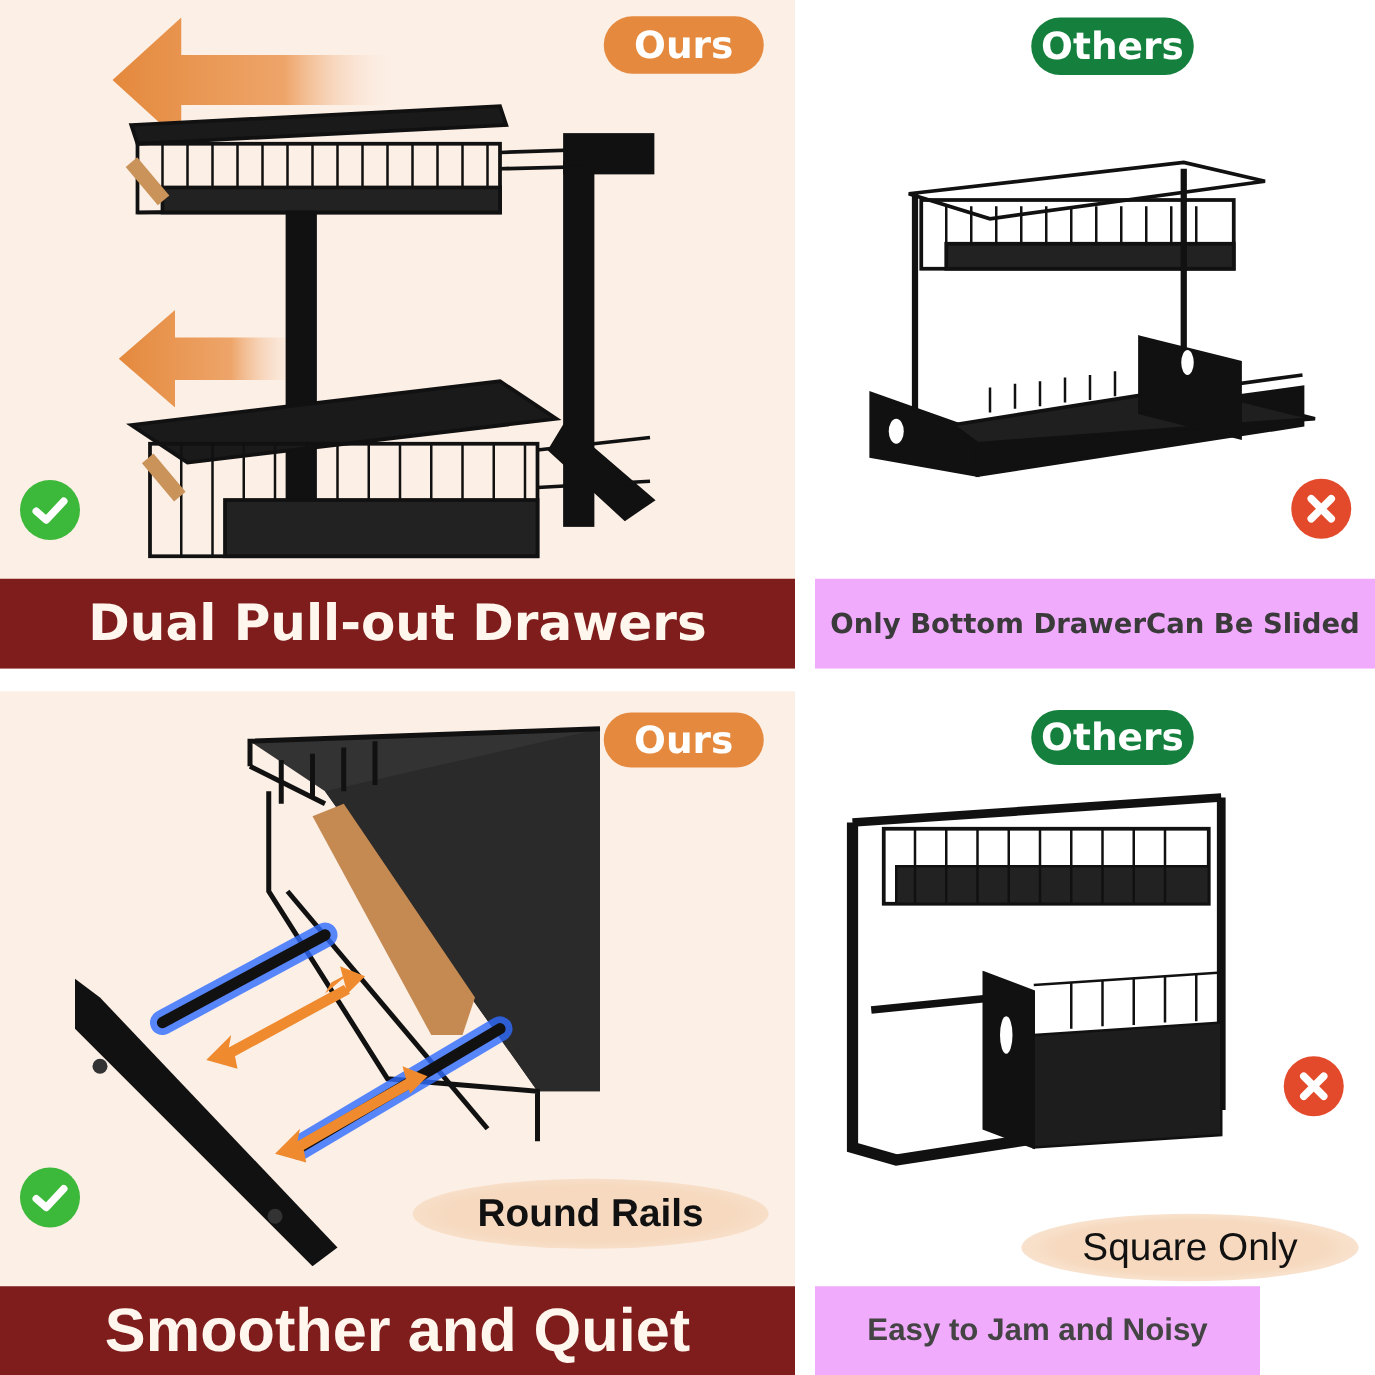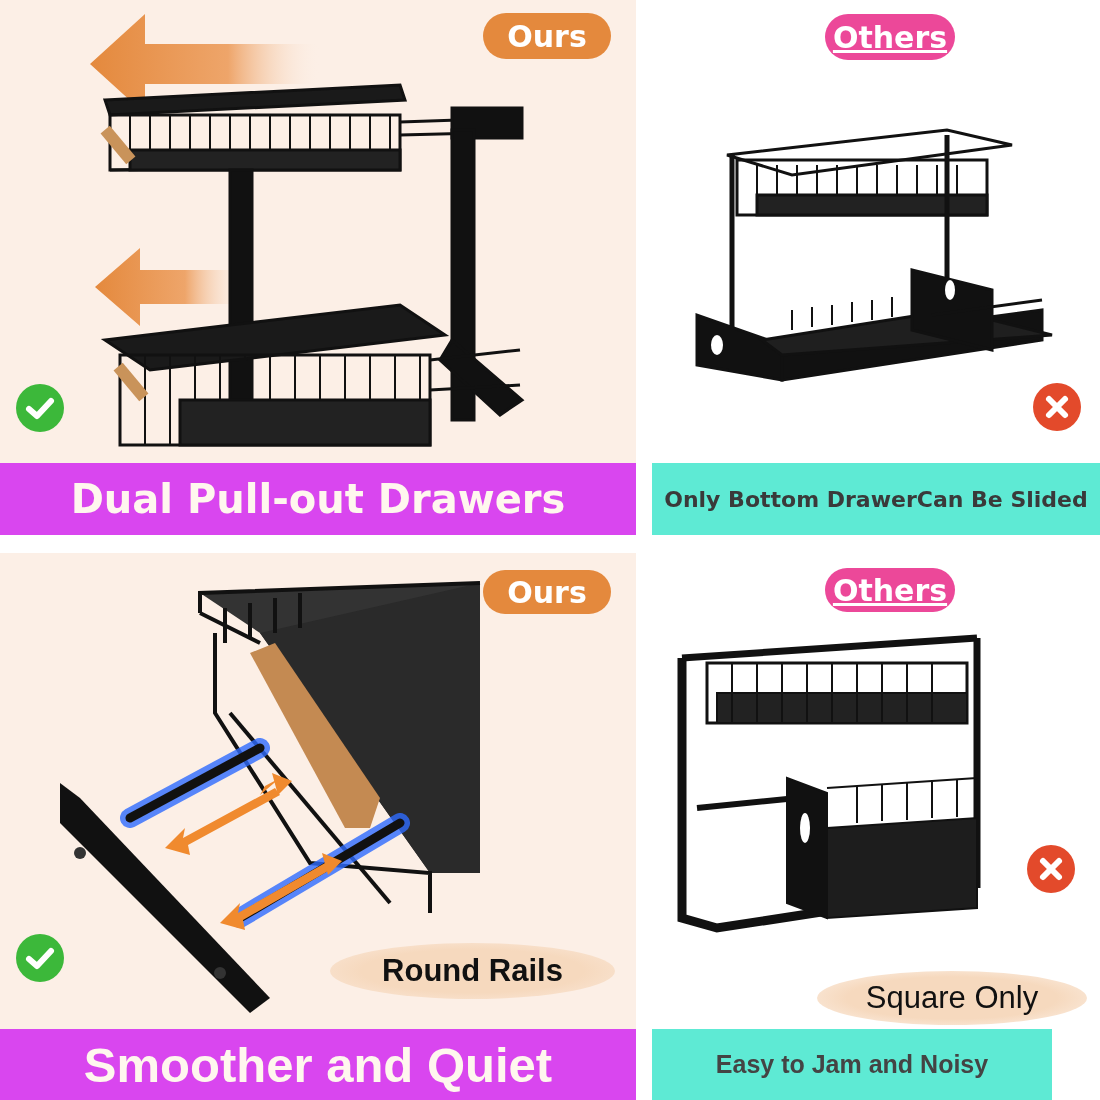--- a/index.html
+++ b/index.html
@@ -13,28 +13,28 @@
   .p-tl { left: 0; top: 0; width: 636px; height: 535px; }
   .p-tr { left: 652px; top: 0; width: 448px; height: 535px; }
   .p-bl { left: 0; top: 553px; width: 636px; height: 547px; }
   .p-br { left: 652px; top: 553px; width: 448px; height: 547px; }
 
   .pill {
     position: absolute; border-radius: 24px; color: #fff; font-weight: bold;
     font-size: 30px; display: flex; align-items: center; justify-content: center;
   }
   .pill.orange { background: #e4893d; }
-  .pill.gray { background: #ec4899; text-decoration: underline; }
+  .pill.gray { background: #15803d; }
 
   .banner {
     position: absolute; left: 0; display: flex; align-items: center; justify-content: center;
     font-weight: bold;
   }
-  .banner.orange { background: #d946ef; color: #fff7ee; }
-  .banner.gray { background: #5eead4; color: #3a3a3a; }
+  .banner.orange { background: #7f1d1d; color: #fff7ee; }
+  .banner.gray { background: #f0abfc; color: #3a3a3a; }
 
   .badge-icon { position: absolute; width: 48px; height: 48px; border-radius: 50%; }
   .badge-icon.check { background: #3cb83a; }
   .badge-icon.cross { background: #e34a2b; }
   .badge-icon svg { position: absolute; left: 0; top: 0; }
 
   .oval-label {
     position: absolute; border-radius: 50%; background: radial-gradient(ellipse at center, #f6d9be 55%, rgba(250,225,205,0.4) 100%);
     display: flex; align-items: center; justify-content: center;
     font-family: "Liberation Sans", sans-serif; font-size: 31px; color: #111;
@@ -286,14 +286,14 @@
     <svg width="48" height="48" viewBox="0 0 48 48">
         <g stroke="#fff" stroke-width="6" stroke-linecap="round">
           <line x1="16" y1="16" x2="32" y2="32"></line>
           <line x1="32" y1="16" x2="16" y2="32"></line>
         </g>
       </svg>
   </div>
 
   <div class="oval-label" style="left:165px;top:418px;width:270px;height:54px;">Square Only</div>
 
-  <div class="banner gray" style="top:476px;width:400px;height:71px;font-size:25px;font-family:'Liberation Sans',sans-serif;color:#444;">Easy to Jam and Noisy</div>
+  <div class="banner gray" style="top:476px;width:356px;height:71px;font-size:25px;font-family:'Liberation Sans',sans-serif;color:#444;">Easy to Jam and Noisy</div>
 </div>
 
 </body></html>

